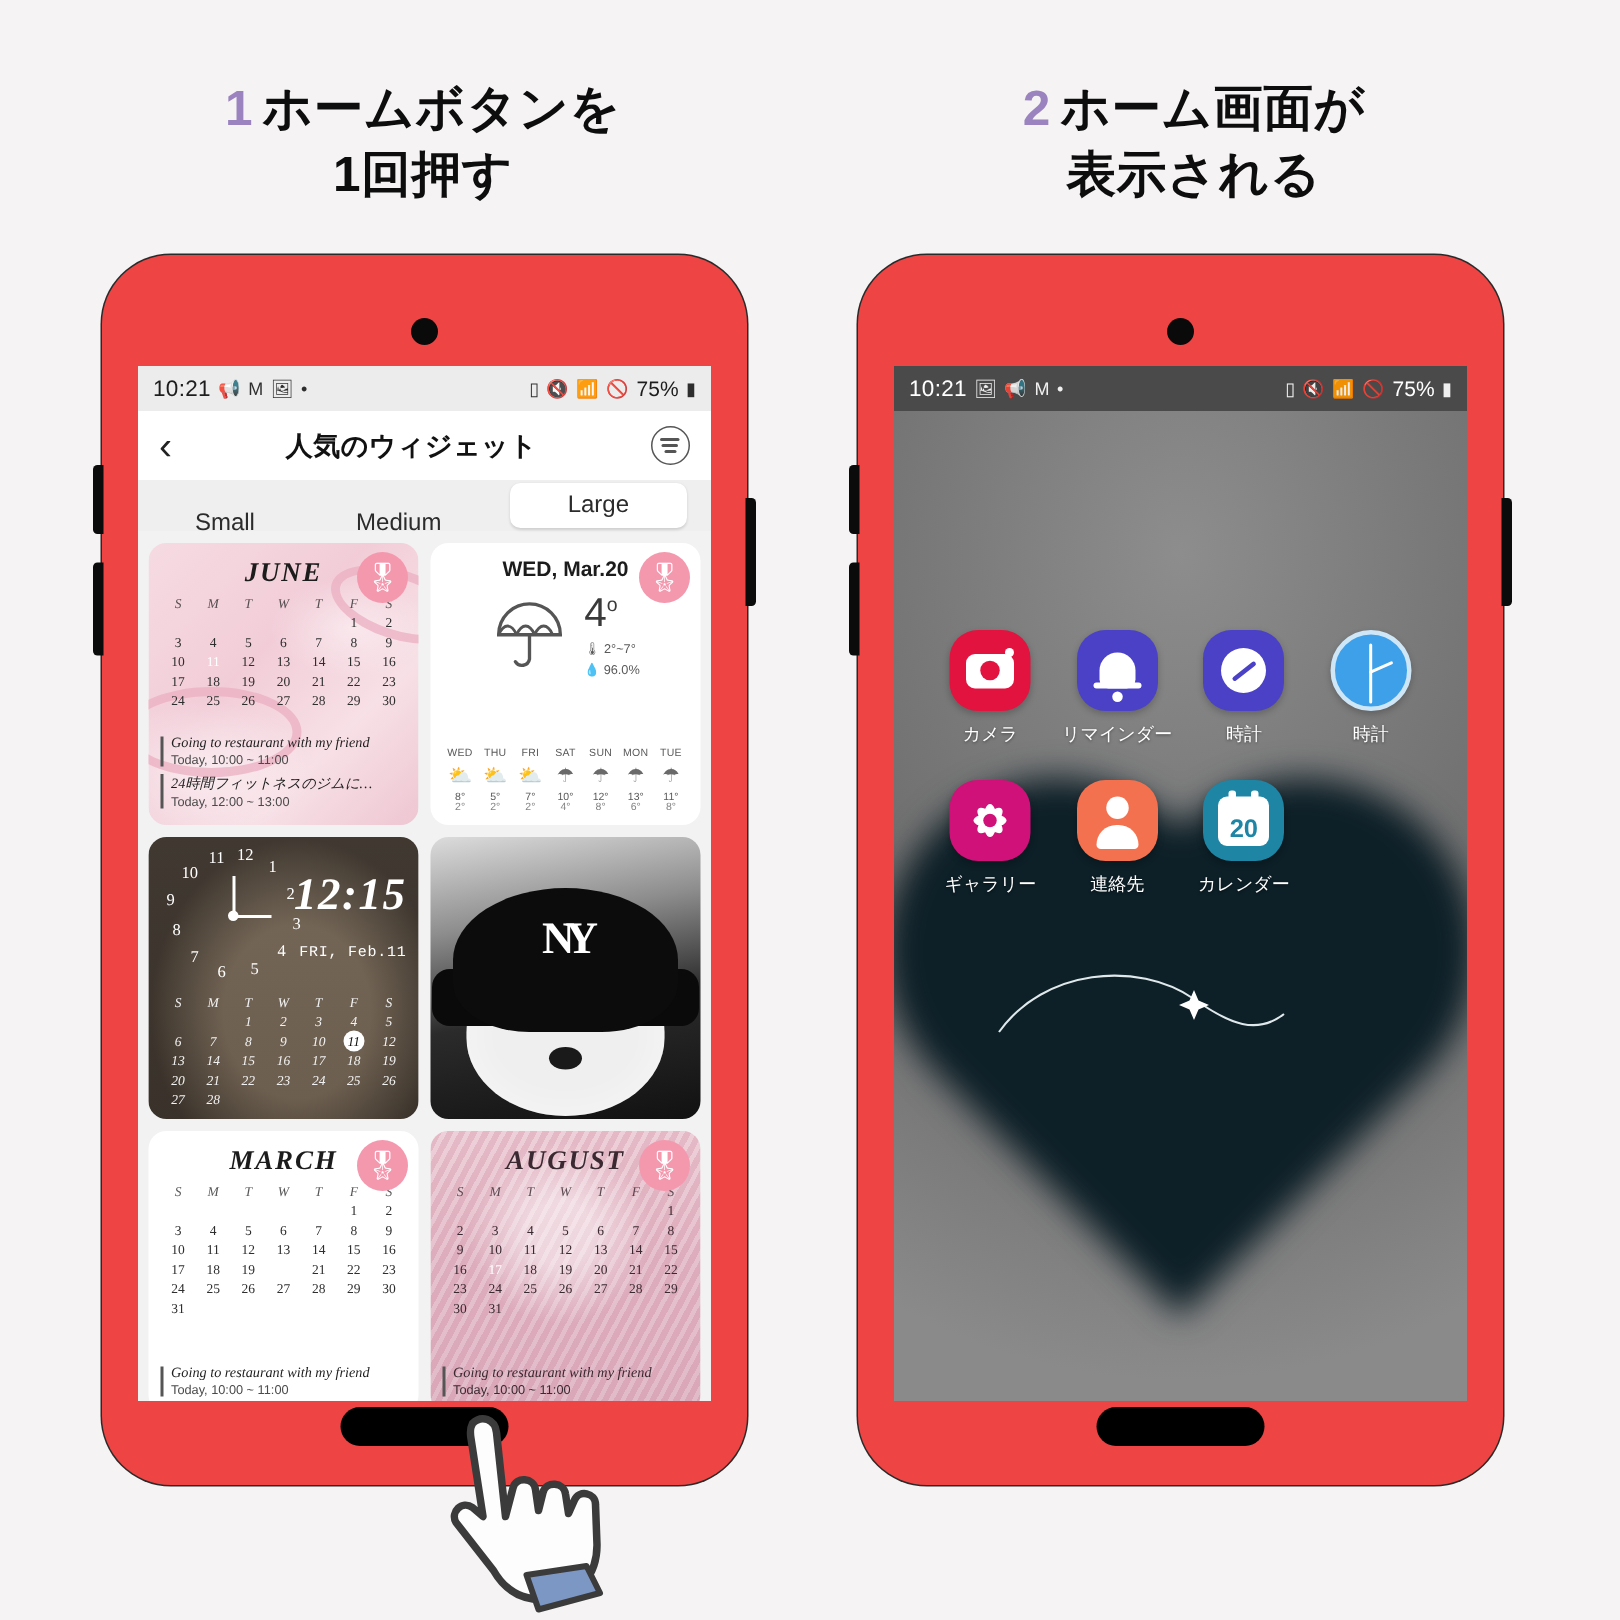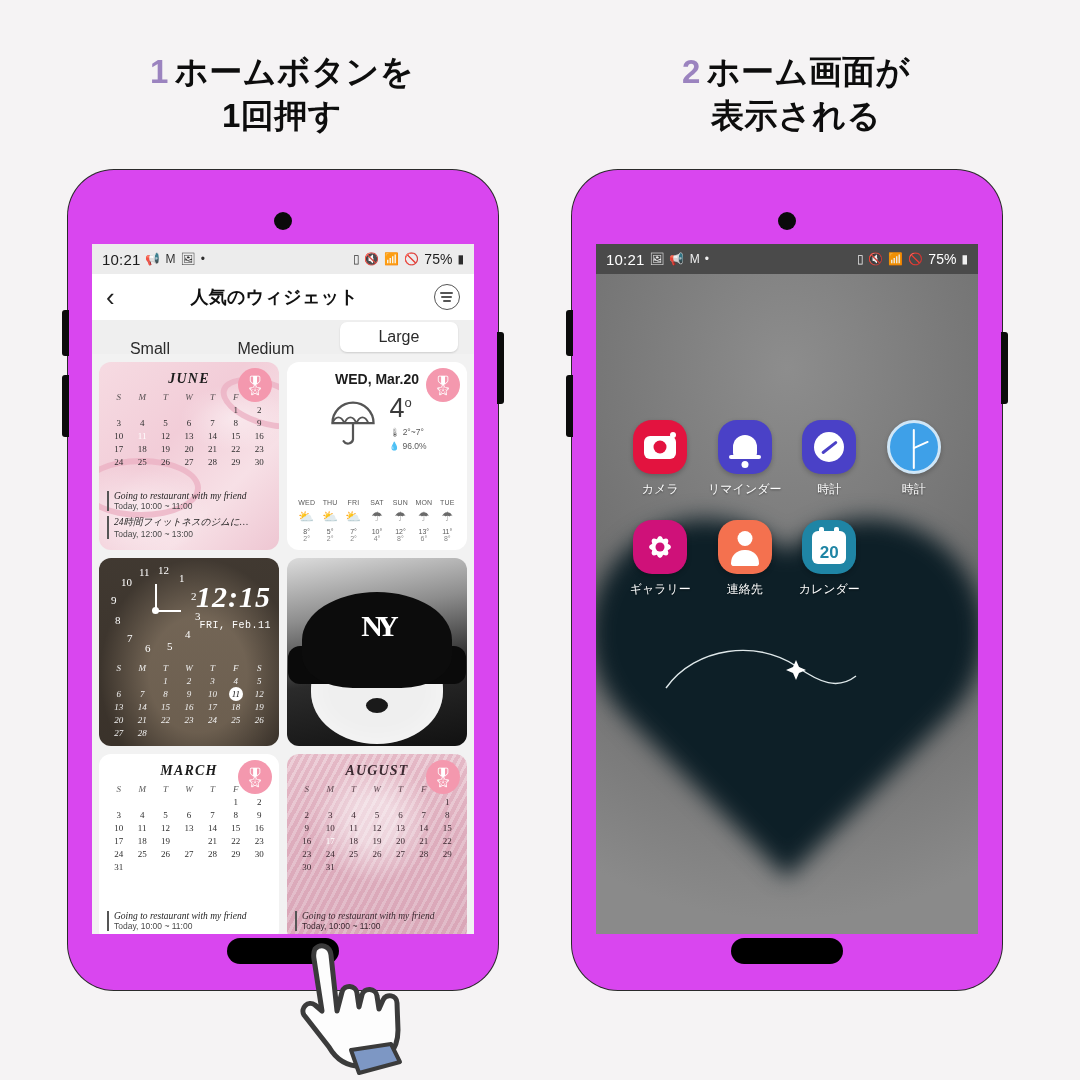--- a/index.html
+++ b/index.html
@@ -17,21 +17,21 @@
     font-size: 33px; font-weight: 700; color: #0d0d0d;
     line-height: 1.32; letter-spacing: .5px;
   }
   .step-title .num { color: #9b83bf; font-weight: 700; margin-right: 6px; }
   #title1 { left: 52px; top: 50px; }
   #title2 { left: 566px; top: 50px; }
 
   
   .phone {
     position: absolute; width: 430px; height: 820px;
-    background: #d946ef; border-radius: 46px;
+    background: #ef4444; border-radius: 46px;
     box-shadow: 0 0 0 1px #2a2a2a;
   }
   #phone1 { left: 68px; top: 170px; }
   #phone2 { left: 572px; top: 170px; }
   .camera-dot {
     position: absolute; left: 50%; top: 42px; transform: translateX(-50%);
     width: 18px; height: 18px; border-radius: 50%; background: #0a0a0a;
   }
   .home-btn {
     position: absolute; left: 50%; bottom: 26px; transform: translateX(-50%);
@@ -97,21 +97,21 @@
   .widget { border-radius: 12px; overflow: hidden; position: relative; height: 188px; }
   .badge {
     position: absolute; right: 7px; top: 6px; width: 34px; height: 34px; border-radius: 50%;
     background: #f498ae; display: flex; align-items: center; justify-content: center; z-index: 4;
   }
   .badge .rib { color: #fff; font-size: 19px; line-height: 1; }
 
   
   .cal { padding: 9px 8px 0; position: relative; }
   .cal-title { text-align: center; font-family: "Liberation Serif", serif; font-weight: 700;
-    font-style: italic; font-size: 14px; letter-spacing: 1.2px; color: #1c1c1c; }
+    font-style: italic; font-size: 18px; letter-spacing: 1.2px; color: #1c1c1c; }
   .cal-grid { margin-top: 5px; display: grid; grid-template-columns: repeat(7, 1fr);
     row-gap: 3px; font-family: "Liberation Serif", serif; font-size: 9px; color: #2e2e2e; text-align: center; }
   .cal-grid .dow { font-style: italic; opacity: .8; }
   .cal-grid .d { position: relative; }
   .cal-grid .d.sel { color: #fff; }
   .cal-grid .d.sel::before {
     content: ""; position: absolute; left: 50%; top: 50%; transform: translate(-50%,-50%);
     width: 15px; height: 15px; border-radius: 50%; background: #3c3c3c; z-index: -1;
   }
   .cal-grid .d.sel span { position: relative; z-index: 2; }
@@ -159,21 +159,21 @@
     background:
       radial-gradient(ellipse at 55% 62%, rgba(120,105,88,.85) 0 35%, rgba(60,52,44,.9) 70%),
       linear-gradient(180deg, #6b6660 0%, #4a443d 45%, #241f1a 100%);
     color: #fff;
   }
   .clockface { position: absolute; left: 6px; top: 4px; width: 120px; height: 100px; }
   .clockface span { position: absolute; font-size: 11px; color: #fff; font-family: "Liberation Serif", serif; }
   .hand { position: absolute; background: #fff; }
   .digital { position: absolute; right: 8px; top: 22px; text-align: right; }
   .digital .t { font-family: "Liberation Serif", serif; font-style: italic; font-size: 30px; font-weight: 700; letter-spacing: 1px; }
-  .digital .d { font-family: "Liberation Mono", monospace; font-size: 10px; letter-spacing: .5px; margin-top: 6px; }
+  .digital .d { font-family: "Liberation Mono", monospace; font-size: 10px; letter-spacing: .5px; margin-top: 16px; }
   .cat-cal { position: absolute; left: 8px; right: 8px; bottom: 8px;
     display: grid; grid-template-columns: repeat(7,1fr); row-gap: 3px; text-align: center;
     font-family: "Liberation Serif", serif; font-style: italic; font-size: 9px; color: #f2f2f2; }
   .cat-cal .d.sel { color: #111; position: relative; }
   .cat-cal .d.sel::before { content:""; position:absolute; left:50%; top:50%; transform:translate(-50%,-50%);
     width: 14px; height: 14px; border-radius: 50%; background: #fff; z-index: 0; }
   .cat-cal .d.sel span { position: relative; z-index: 2; }
 
   
   .w-dog { background: linear-gradient(170deg, #dcdcdc 0%, #8d8d8d 30%, #2b2b2b 60%, #111 100%); position: relative; }

